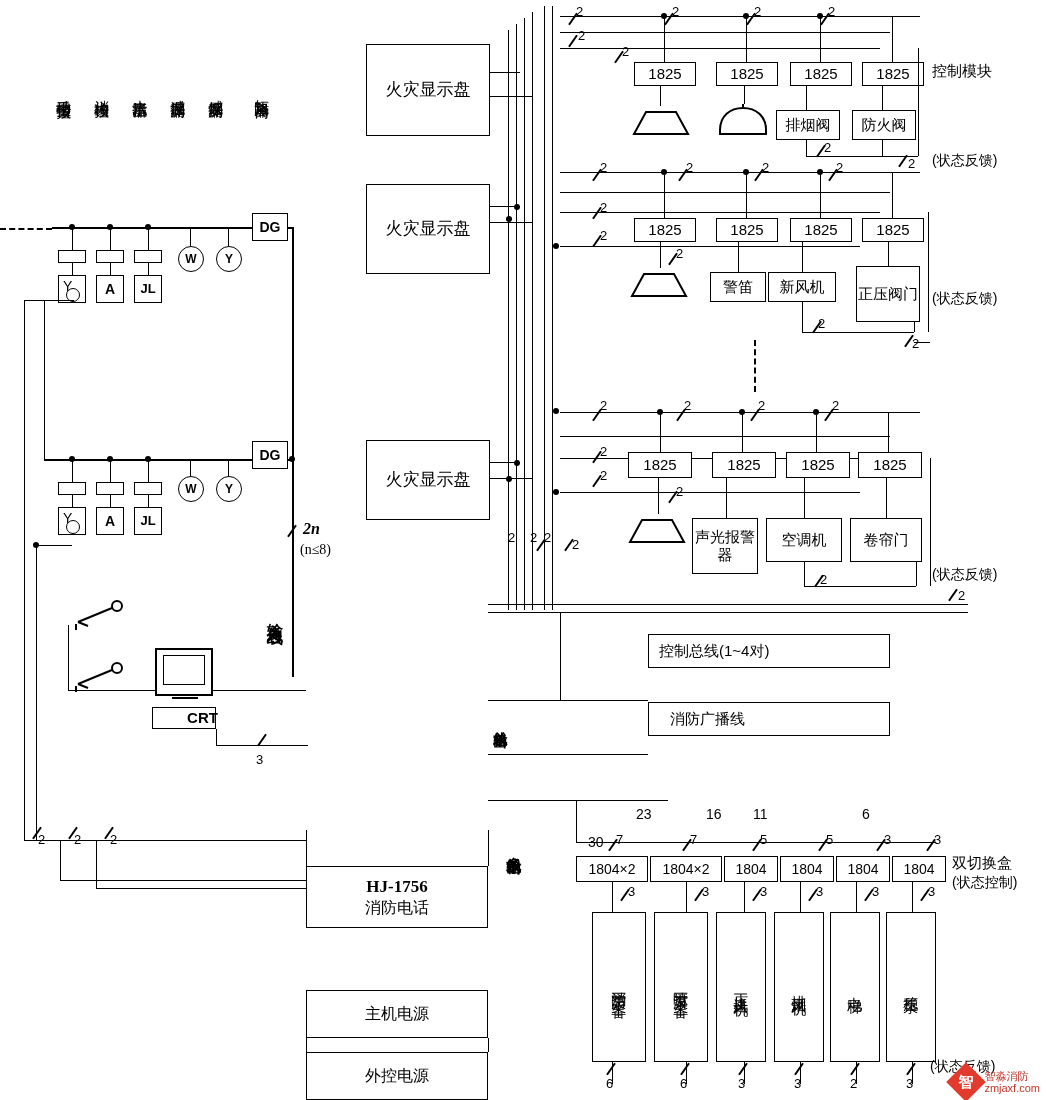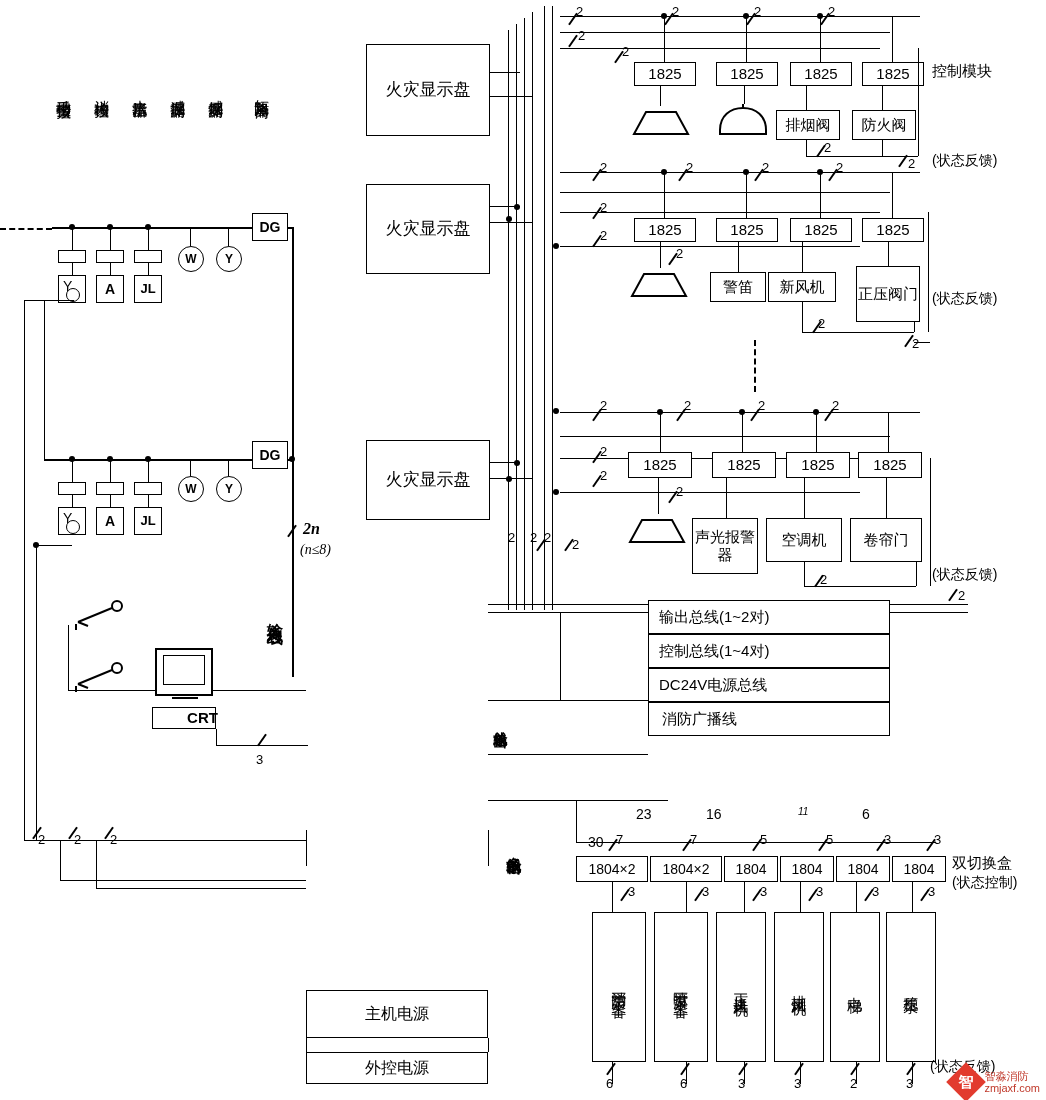--- a/index.html
+++ b/index.html
@@ -123,21 +123,21 @@
   <div class="ln v2" style="left:292px;top:227px;height:450px;"></div>
   <div class="ln v" style="left:44px;top:300px;height:160px;"></div>
   <div class="ln h" style="left:44px;top:300px;width:30px;"></div>
   <div class="ln v" style="left:24px;top:300px;height:540px;"></div>
   <div class="ln h" style="left:24px;top:300px;width:20px;"></div>
   <div class="ln v" style="left:36px;top:545px;height:295px;"></div>
   <div class="ln h" style="left:36px;top:545px;width:36px;"></div>
   <div class="dot" style="left:33px;top:542px;"></div>
 
   <div class="lbl serif bold" style="left:303px;top:520px;font-size:16px;font-style:italic;">2n</div>
-  <div class="lbl serif" style="left:300px;top:542px;font-size:14px;font-style:italic;">(n≤8)</div>
+  <div class="lbl serif" style="left:300px;top:542px;font-size:14px;">(n≤8)</div>
   <div class="tick" style="left:285px;top:530px;transform:rotate(-55deg);"></div>
 
   <div class="abs" style="left:264px;top:610px;writing-mode:vertical-rl;text-orientation:upright;font-size:16px;font-weight:bold;letter-spacing:2px;">输入总线</div>
 
   <div class="abs" style="left:72px;top:600px;width:50px;height:30px;">
     <svg width="60" height="34" viewBox="0 0 60 34">
         <g stroke="#000" stroke-width="2" fill="none">
       <path d="M6 22 L40 8"></path>
           <path d="M6 22 L16 26"></path>
           <circle cx="45" cy="6" r="5" fill="#fff"></circle>
@@ -161,24 +161,28 @@
 
   <div class="box" style="left:155px;top:648px;width:58px;height:48px;border-width:2px;"></div>
   <div class="box" style="left:163px;top:655px;width:42px;height:30px;"></div>
   <div class="ln h2" style="left:172px;top:697px;width:26px;"></div>
   <div class="box bold" style="left:152px;top:707px;width:64px;height:22px;font-size:15px;padding-left:37px;">CRT</div>
   <div class="ln h" style="left:216px;top:745px;width:92px;"></div>
   <div class="ln v" style="left:216px;top:729px;height:17px;"></div>
   <div class="tick" style="left:255px;top:739px;transform:rotate(-55deg);"></div>
   <div class="num" style="left:256px;top:752px;">3</div>
 
+  <div class="box" style="left:306px;top:866px;width:182px;height:62px;flex-direction:column;">
+    <div class="serif bold" style="font-size:17px;">HJ-1756</div>
+    <div style="font-size:16px;margin-top:2px;">消防电话</div>
+  </div>
   <div class="box" style="left:306px;top:990px;width:182px;height:48px;font-size:16px;">
       <span>主机电源</span>
     </div>
-  <div class="box" style="left:306px;top:1052px;width:182px;height:32px;font-size:16px;">
+  <div class="box" style="left:306px;top:1052px;width:182px;height:48px;font-size:16px;">
       <span>外控电源</span>
     </div>
   <div class="ln v" style="left:306px;top:830px;height:36px;"></div>
   <div class="ln v" style="left:488px;top:830px;height:36px;"></div>
   <div class="ln v" style="left:306px;top:1038px;height:14px;"></div>
   <div class="ln v" style="left:488px;top:1038px;height:14px;"></div>
 
   <div class="abs" style="left:492px;top:720px;writing-mode:vertical-rl;text-orientation:upright;font-size:14px;font-weight:bold;letter-spacing:1px;">总线输出</div>
   <div class="abs" style="left:504px;top:845px;writing-mode:vertical-rl;text-orientation:upright;font-size:15px;font-weight:bold;letter-spacing:1px;">多线输出</div>
 
@@ -441,45 +445,39 @@
   <div class="ln h" style="left:804px;top:586px;width:112px;"></div>
   <div class="ln v" style="left:804px;top:562px;height:24px;"></div>
   <div class="ln v" style="left:916px;top:562px;height:24px;"></div>
   <div class="ln v" style="left:930px;top:458px;height:128px;"></div>
   <div class="num" style="left:820px;top:572px;">2</div>
   <div class="num" style="left:958px;top:588px;">2</div>
   <div class="tick" style="left:812px;top:580px;transform:rotate(-55deg);"></div>
   <div class="tick" style="left:946px;top:594px;transform:rotate(-55deg);"></div>
   <div class="lbl" style="left:932px;top:566px;font-size:14px;">(状态反馈)</div>
 
-  <div class="box" style="left:648px;top:600px;width:242px;height:34px;font-size:15px;justify-content:flex-start;padding-left:10px;">
-      <span>输出总线(1~2对)</span>
-    </div>
   <div class="box" style="left:648px;top:634px;width:242px;height:34px;font-size:15px;justify-content:flex-start;padding-left:10px;">
       <span>控制总线(1~4对)</span>
     </div>
-  <div class="box" style="left:648px;top:668px;width:242px;height:34px;font-size:15px;justify-content:flex-start;padding-left:10px;">
-      <span>DC24V电源总线</span>
-    </div>
-  <div class="box" style="left:648px;top:702px;width:242px;height:34px;font-size:15px;justify-content:flex-start;padding-left:13px;">
+  <div class="box" style="left:648px;top:702px;width:242px;height:34px;font-size:15px;justify-content:flex-start;padding-left:21px;">
       <span>消防广播线</span>
     </div>
 
   <div class="ln h" style="left:488px;top:700px;width:160px;"></div>
   <div class="ln h" style="left:488px;top:754px;width:160px;"></div>
   <div class="ln v" style="left:560px;top:612px;height:88px;"></div>
 
   <div class="ln h" style="left:488px;top:800px;width:180px;"></div>
   <div class="ln h" style="left:576px;top:842px;width:360px;"></div>
   <div class="ln v" style="left:576px;top:800px;height:42px;"></div>
 
   <div class="num" style="left:588px;top:806px;font-size:14px;margin-top:28px;">30</div>
   <div class="num" style="left:636px;top:806px;font-size:14px;">23</div>
   <div class="num" style="left:706px;top:806px;font-size:14px;">16</div>
-  <div class="num" style="left:798px;top:806px;font-size:10px;font-style:italic;">11</div>
+  <div class="num" style="left:753px;top:806px;font-size:14px;">11</div>
   <div class="num" style="left:862px;top:806px;font-size:14px;">6</div>
 
   <div class="num" style="left:616px;top:832px;font-size:13px;">7</div>
   <div class="num" style="left:690px;top:832px;font-size:13px;">7</div>
   <div class="num" style="left:760px;top:832px;font-size:13px;">5</div>
   <div class="num" style="left:826px;top:832px;font-size:13px;">5</div>
   <div class="num" style="left:884px;top:832px;font-size:13px;">3</div>
   <div class="num" style="left:934px;top:832px;font-size:13px;">3</div>
   <div class="tick" style="left:606px;top:844px;transform:rotate(-55deg);"></div>
   <div class="tick" style="left:680px;top:844px;transform:rotate(-55deg);"></div>

